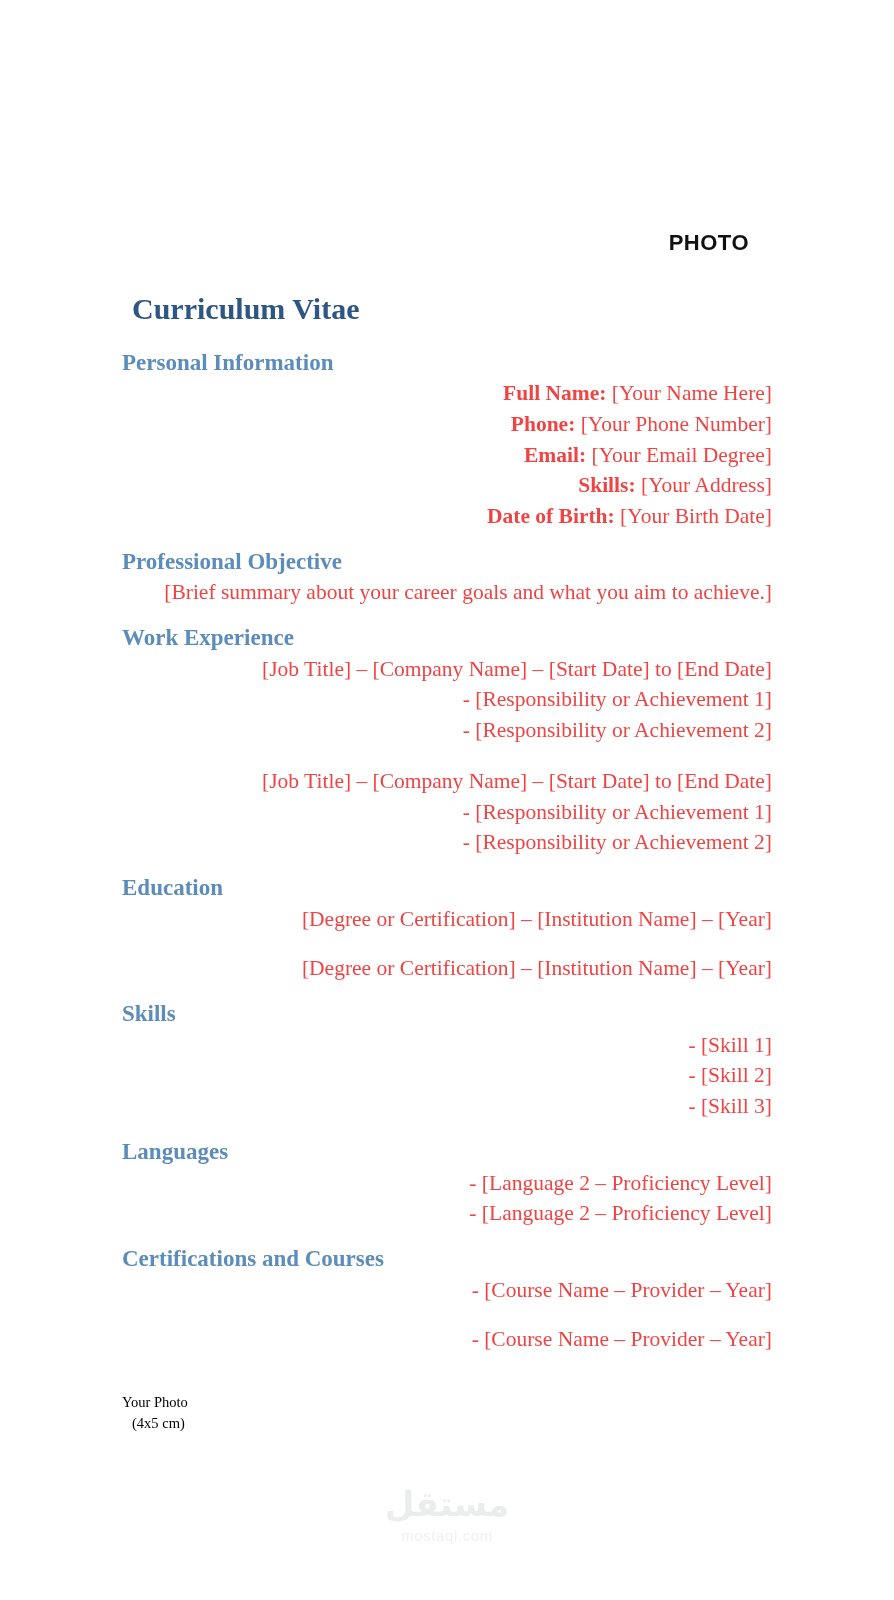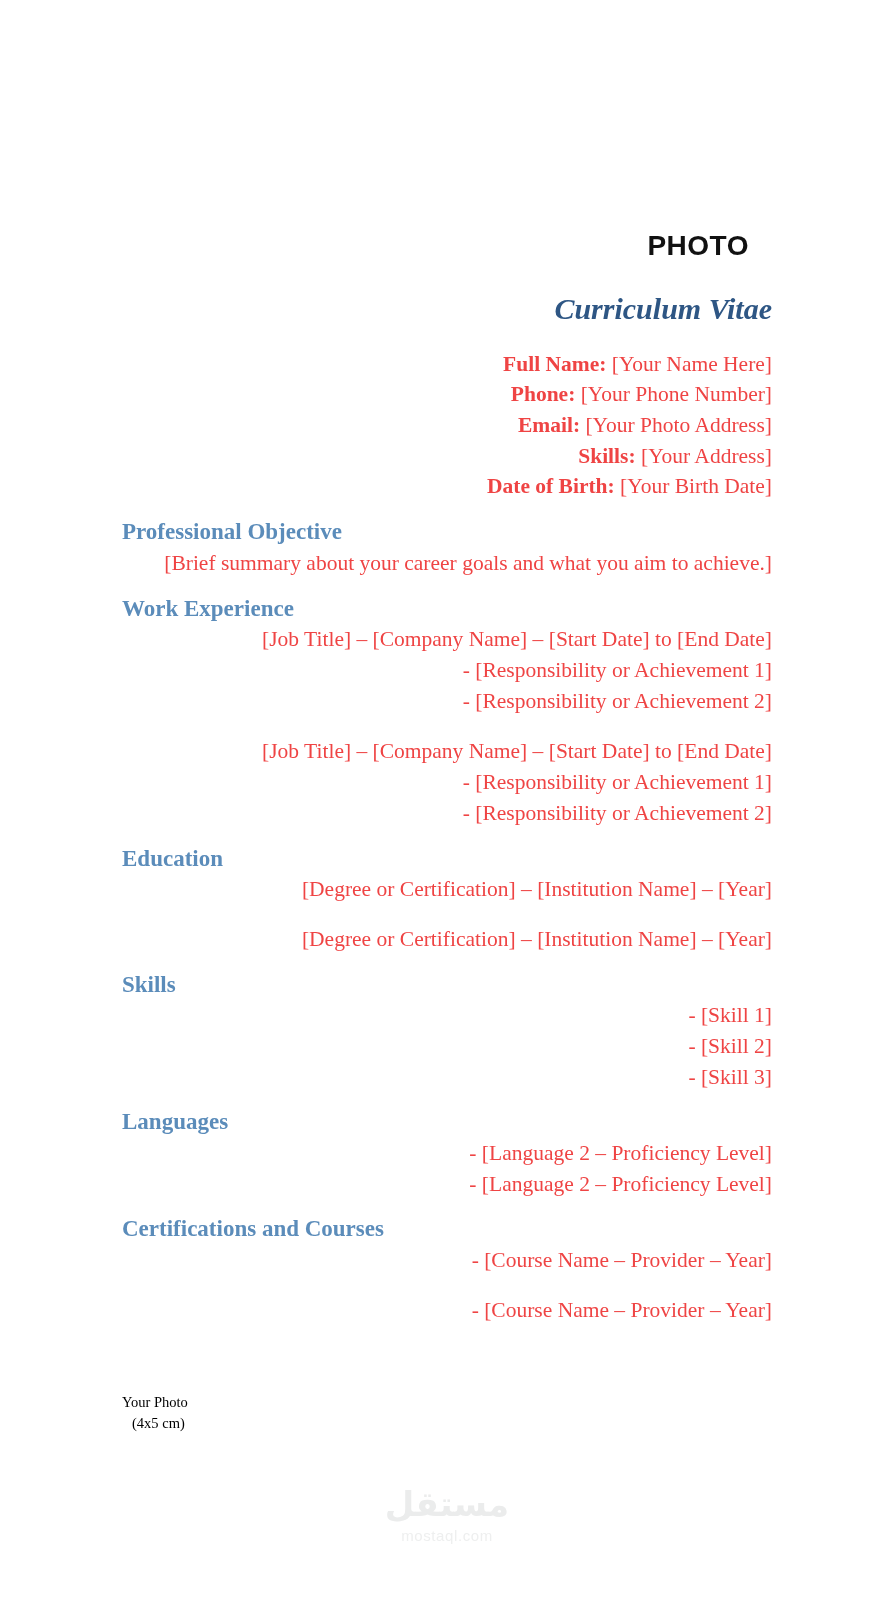--- a/index.html
+++ b/index.html
@@ -25,43 +25,42 @@
     background: #ffffff;
   }
 
   
   .photo-label {
     position: absolute;
     right: 145px;
     top: 230px;
     font-family: "Liberation Sans", "DejaVu Sans", sans-serif;
     font-weight: bold;
-    font-size: 28px;
+    font-size: 22px;
     letter-spacing: 0.5px;
     color: #111111;
     white-space: nowrap;
   }
 
   
   .doc {
     position: absolute;
     left: 122px;
     top: 292px;
     width: 650px;
   }
 
   .cv-title {
-    text-align: right;
+    text-align: left;
     font-size: 30px;
     font-weight: bold;
     color: #2e5684;
     margin: 0 0 22px 0;
     padding-left: 10px;
     line-height: 1.15;
-    font-style: italic;
   }
 
   .section { margin: 0; }
 
   .section-heading {
     font-size: 23px;
     font-weight: bold;
     color: #5b8cba;
     line-height: 1.2;
     margin: 0 0 2px 0;
@@ -131,31 +130,32 @@
 
 <div class="page">
 
   <div class="photo-label">PHOTO</div>
 
   <div class="doc">
 
     <div class="cv-title">Curriculum Vitae</div>
 
     <div class="section">
+      <div class="section-heading">Personal Information</div>
       <div class="line">
         <span class="label">Full Name:</span>
         <span>[Your Name Here]</span>
       </div>
       <div class="line">
         <span class="label">Phone:</span>
         <span>[Your Phone Number]</span>
       </div>
       <div class="line">
         <span class="label">Email:</span>
-        <span>[Your Photo Address]</span>
+        <span>[Your Email Degree]</span>
       </div>
       <div class="line">
         <span class="label">Skills:</span>
         <span>[Your Address]</span>
       </div>
       <div class="line">
         <span class="label">Date of Birth:</span>
         <span>[Your Birth Date]</span>
       </div>
     </div>

